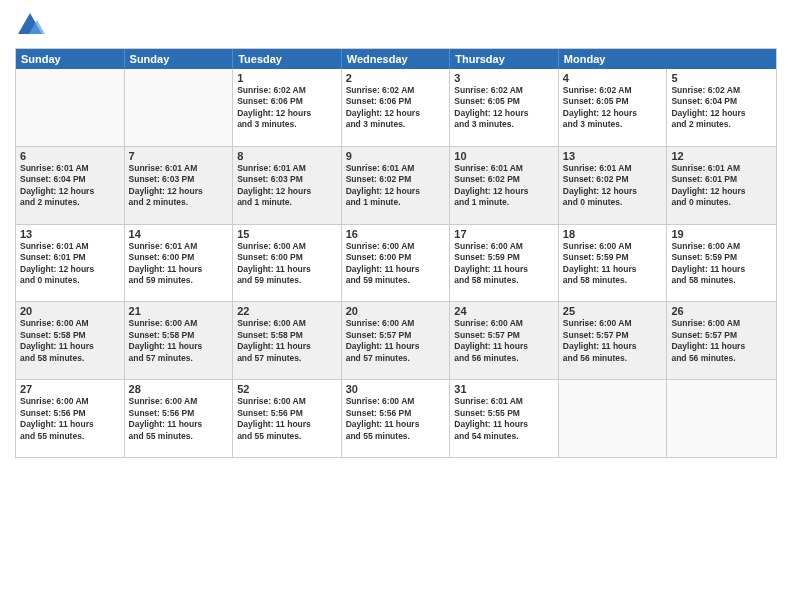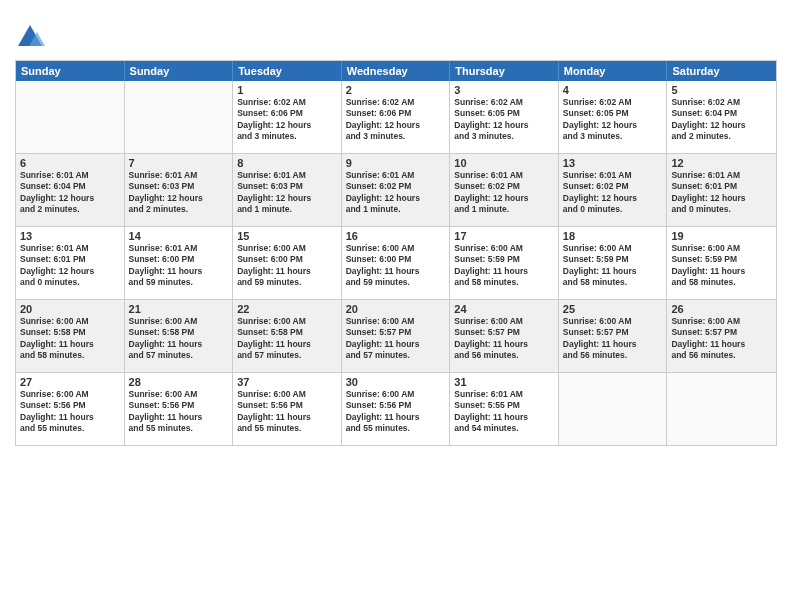--- a/index.html
+++ b/index.html
@@ -6,21 +6,21 @@
     body {
       font-family: Arial, sans-serif;
       background: #fff;
       width: 792px;
       height: 612px;
       overflow: hidden;
     }
     .page {
       width: 792px;
       height: 468px;
-      padding: 22px 15px;
+      padding: 10px 15px;
       display: flex;
       flex-direction: column;
     }
     .header {
       display: flex;
       justify-content: space-between;
       align-items: flex-start;
       margin-bottom: 8px;
     }
     .logo {
@@ -133,21 +133,20 @@
   </div>
 
   <div class="calendar">
     <div class="cal-header">
     <div class="cal-header-cell">Sunday</div>
         <div class="cal-header-cell">Sunday</div>
         <div class="cal-header-cell">Tuesday</div>
         <div class="cal-header-cell">Wednesday</div>
         <div class="cal-header-cell">Thursday</div>
         <div class="cal-header-cell">Monday</div>
-        <div class="cal-header-cell">Saturday</div>
       </div>
     <div class="cal-body">
     <div class="cal-row">
           <div class="cal-cell empty"></div>
           <div class="cal-cell empty"></div>
           <div class="cal-cell">
             <div class="day-num">1</div>
             <div class="cell-text" style="white-space: pre-line;">Sunrise: 6:02 AM
 Sunset: 6:06 PM
 Daylight: 12 hours
@@ -344,21 +343,21 @@
 and 55 minutes.</div>
           </div>
           <div class="cal-cell">
             <div class="day-num">28</div>
             <div class="cell-text" style="white-space: pre-line;">Sunrise: 6:00 AM
 Sunset: 5:56 PM
 Daylight: 11 hours
 and 55 minutes.</div>
           </div>
           <div class="cal-cell">
-            <div class="day-num">37</div>
+            <div class="day-num">52</div>
             <div class="cell-text" style="white-space: pre-line;">Sunrise: 6:00 AM
 Sunset: 5:56 PM
 Daylight: 11 hours
 and 55 minutes.</div>
           </div>
           <div class="cal-cell">
             <div class="day-num">30</div>
             <div class="cell-text" style="white-space: pre-line;">Sunrise: 6:00 AM
 Sunset: 5:56 PM
 Daylight: 11 hours

